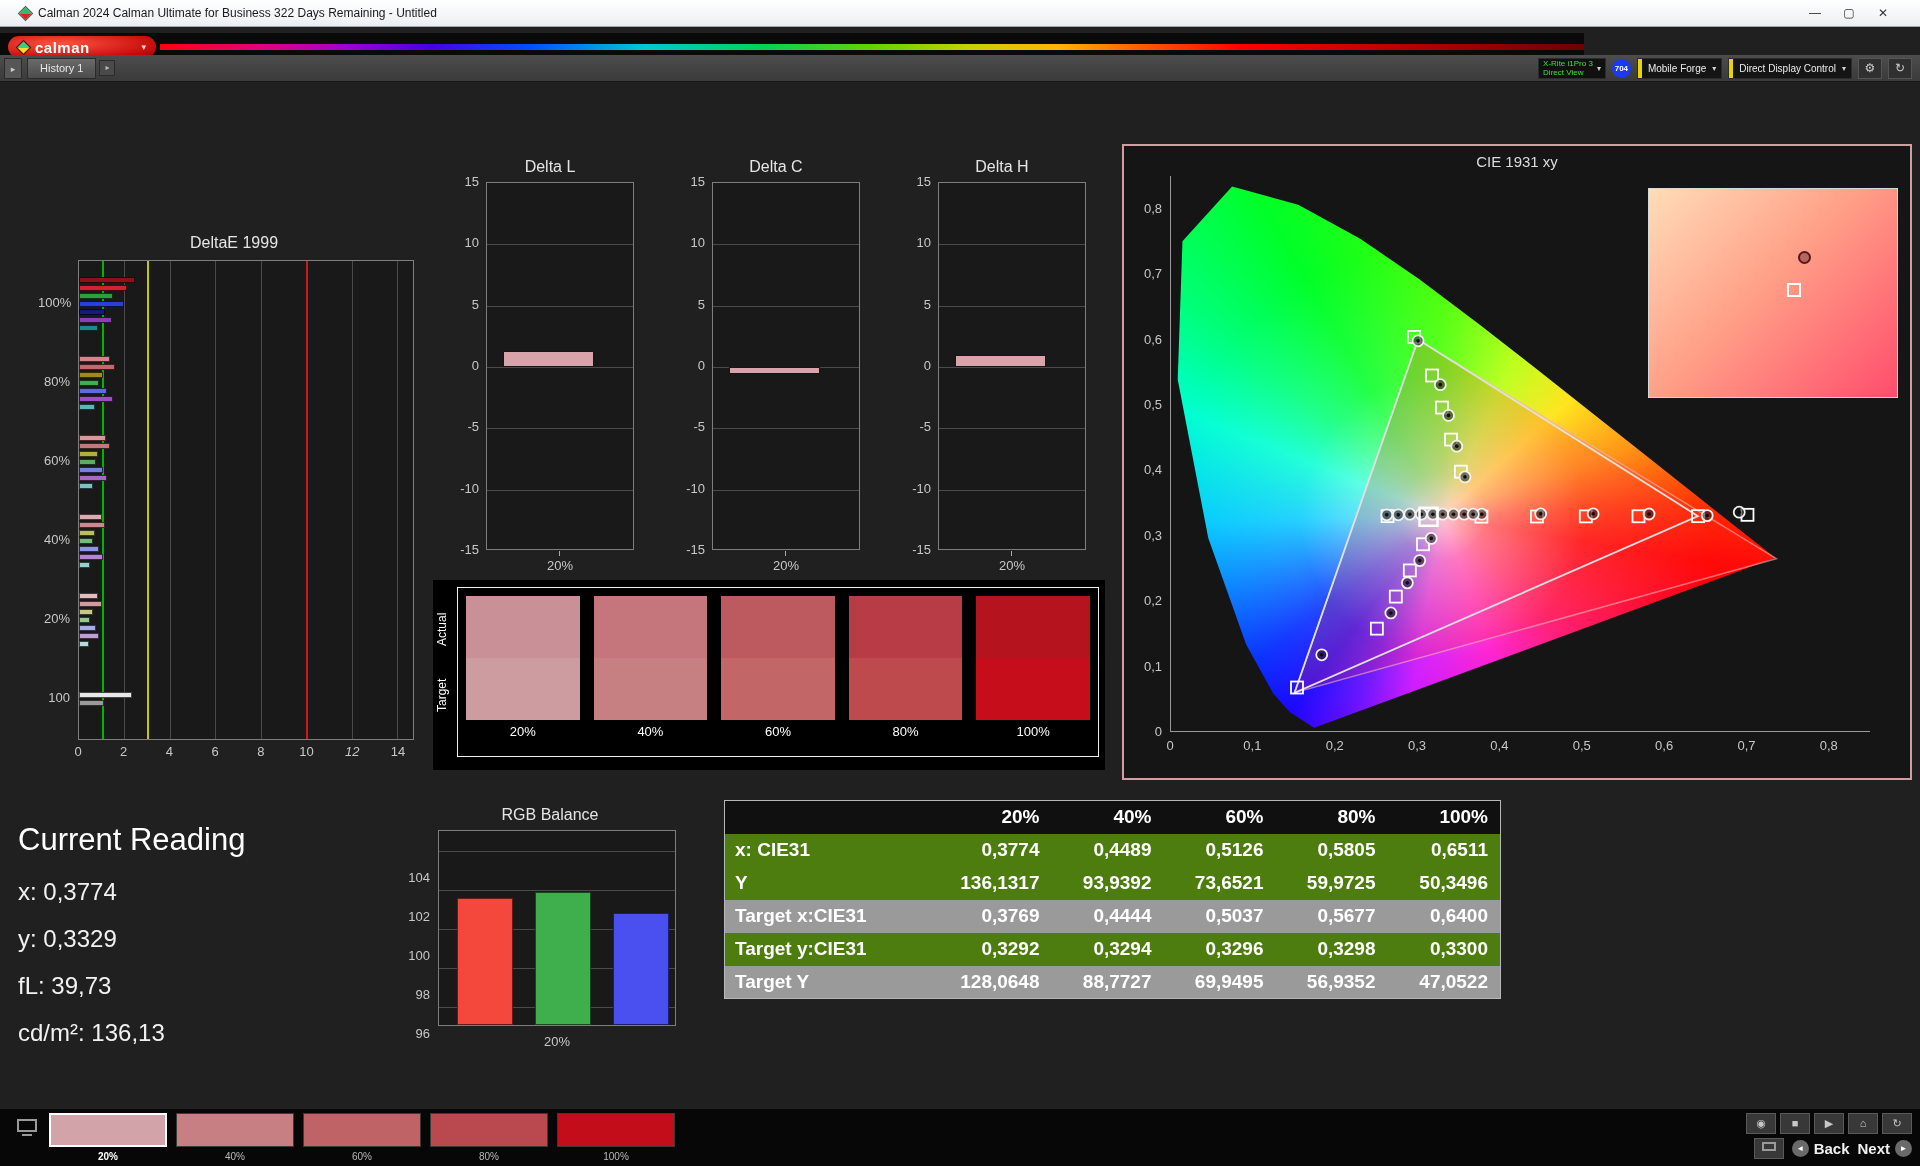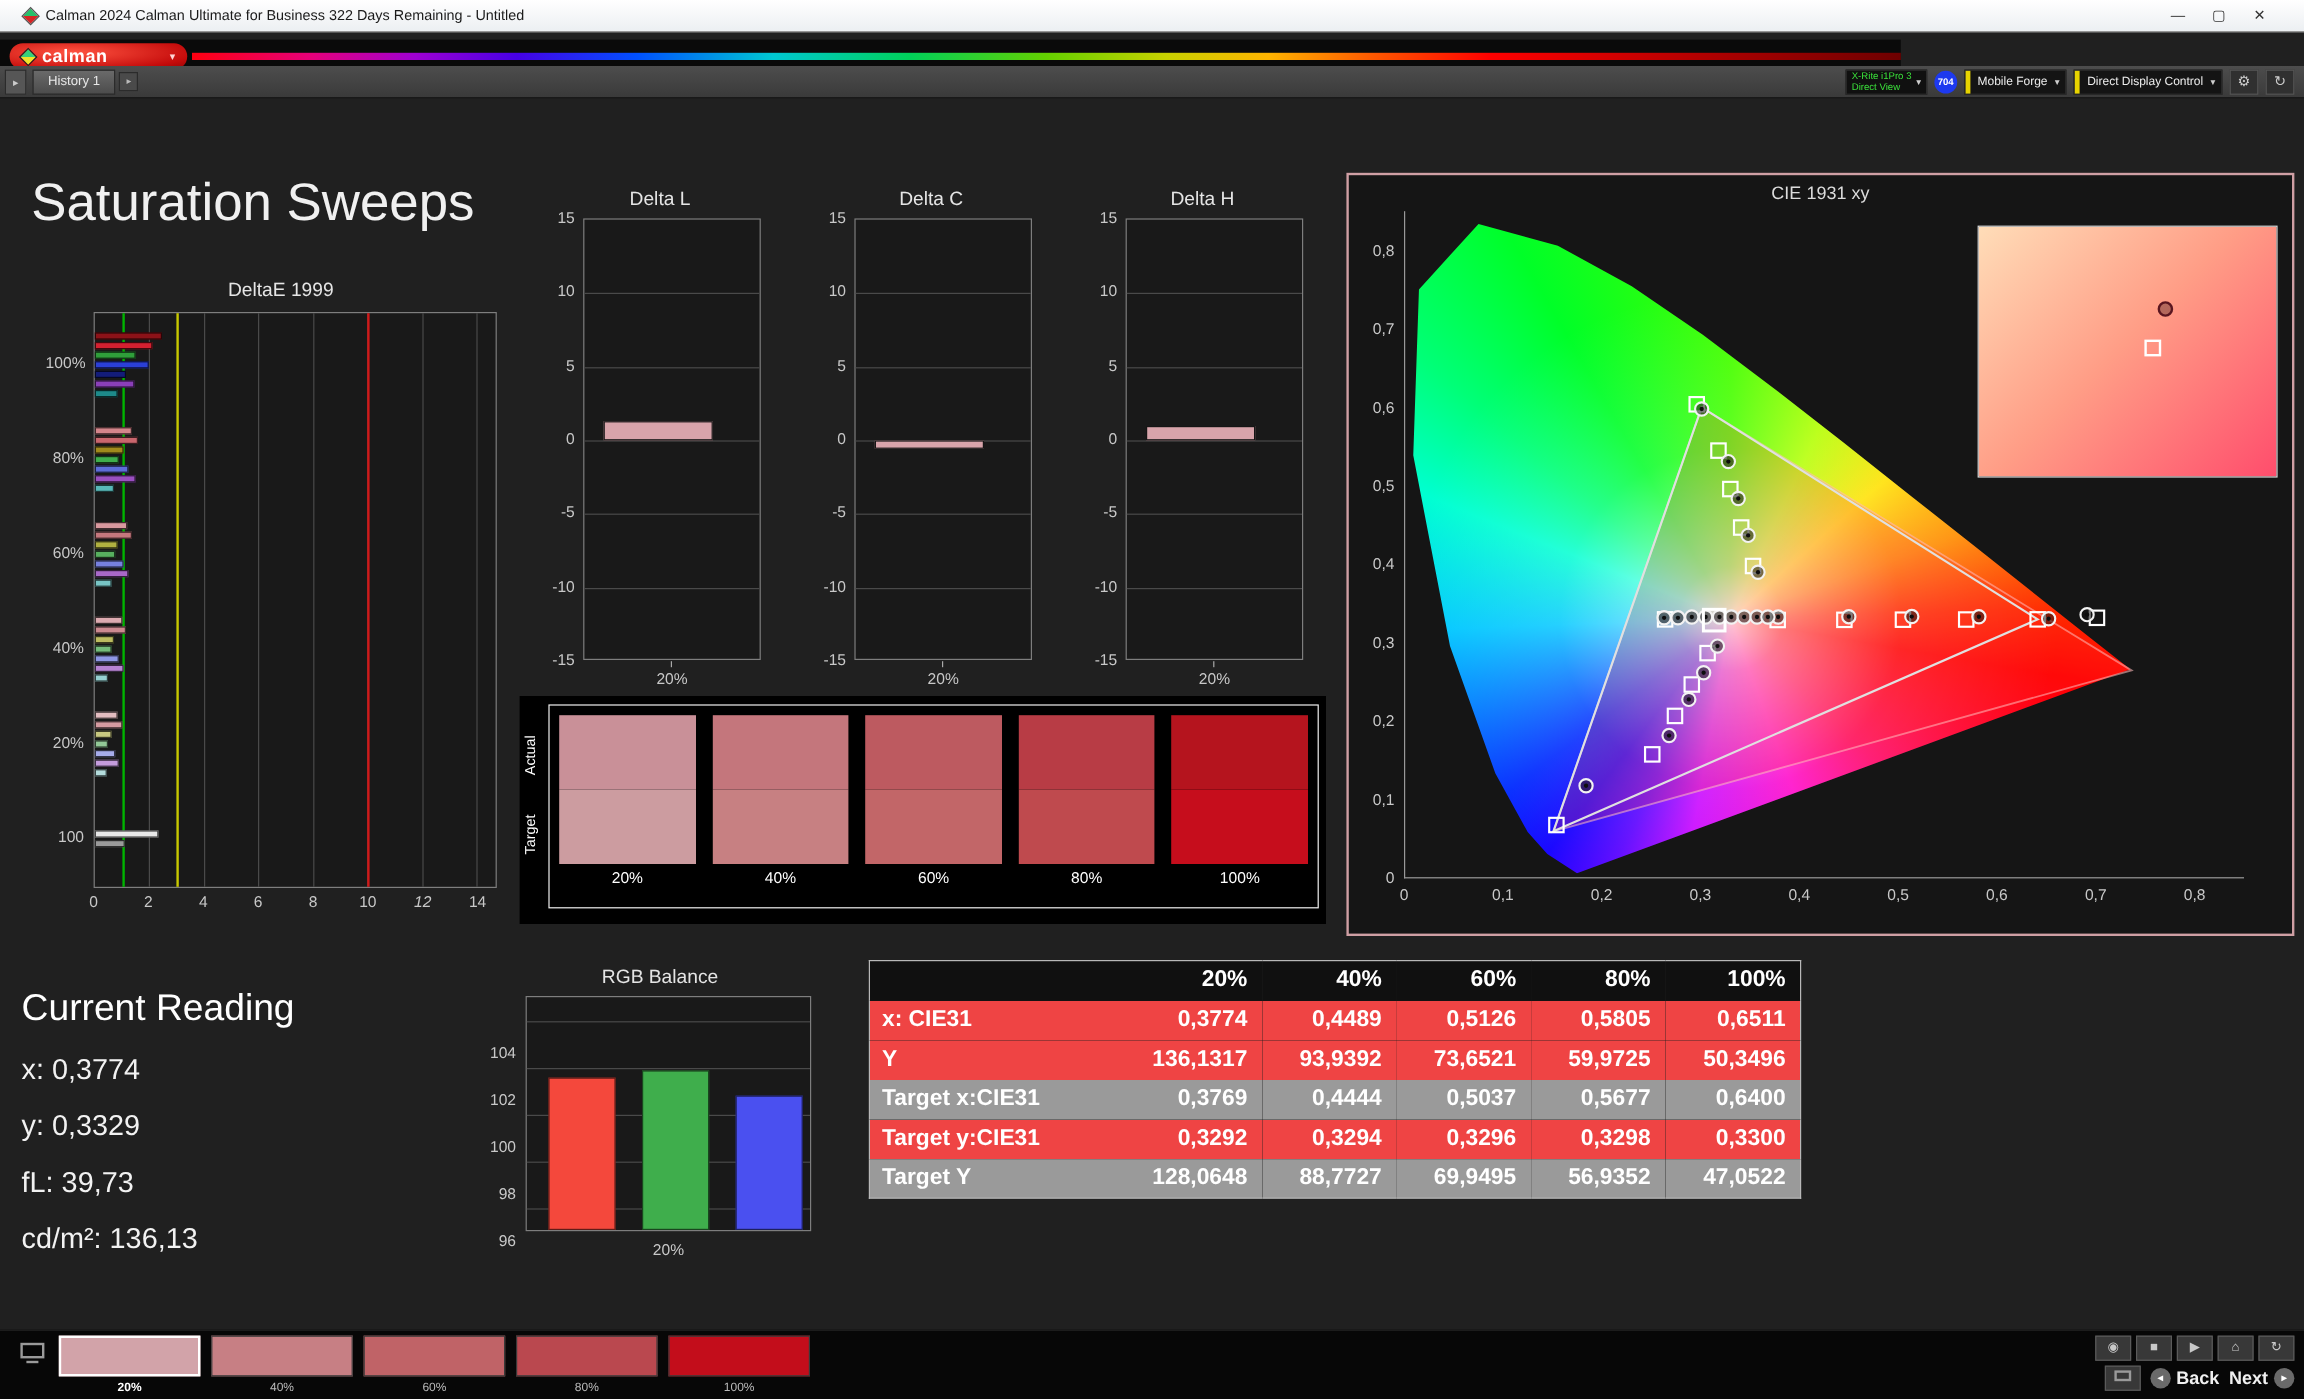--- a/index.html
+++ b/index.html
@@ -126,21 +126,21 @@
   .rgb-plot { left:46px; top:24px; width:238px; height:196px; }
   .rgb-xlabel { position:absolute; left:46px; top:228px; width:238px; text-align:center; color:#c8c8c8; font-size:13px; }
   .vbar { position:absolute; bottom:0; width:56px; border:1px solid rgba(0,0,0,0.6); }
 
   
   .mtable { position:absolute; left:724px; top:800px; width:776px; border-collapse:collapse;
     border:1px solid #b8b8b8; table-layout:fixed; }
   .mtable th, .mtable td { height:33px; font-size:19px; font-weight:bold; color:#fff;
     padding-right:12px; text-align:right; overflow:hidden; white-space:nowrap; }
   .mtable th:first-child, .mtable td:first-child { text-align:left; padding-left:10px; }
-  .row-dark { background:#ef4444;margin-left:14px; }
+  .row-dark { background:#4d7c0f;margin-left:14px; }
   .row-gray { background:#9a9a9a; }
   .mtable thead tr { background:#101010; }
 
   
   .bottombar { position:absolute; left:0; top:1108px; width:1920px; height:58px; background:#070707;
     border-top:1px solid #222; }
   .mini-mon { position:absolute; left:14px; top:10px; width:26px; height:24px; }
   .mon-screen { width:20px; height:13px; border:2px solid #9a9a9a; margin:0 auto; }
   .mon-stand { width:10px; height:2px; background:#9a9a9a; margin:2px auto 0; }
   .bswatch { position:absolute; top:4px; width:118px; height:34px; border:1px solid #3a3a3a; }
@@ -201,21 +201,20 @@
       <div class="drop-widget">
         <div class="drop-stripe"></div>
         <span class="drop-label">Direct Display Control</span>
         <span class="widget-caret">▾</span>
       </div>
       <div class="tool-iconbtn"><span>⚙</span></div>
       <div class="tool-iconbtn"><span>↻</span></div>
     </div>
   </div>
 
-  <div class="page-title">Saturation Sweeps</div>
 
   <div class="deltae">
     <div class="chart-title">DeltaE 1999</div>
     <div class="deltae-ylabels">
         <div class="tick-label" style="top: 35px; width: 32px;">100%</div>
         <div class="tick-label" style="top: 114px; width: 32px;">80%</div>
         <div class="tick-label" style="top: 193px; width: 32px;">60%</div>
         <div class="tick-label" style="top: 272px; width: 32px;">40%</div>
         <div class="tick-label" style="top: 351px; width: 32px;">20%</div>
         <div class="tick-label" style="top: 430px; width: 32px;">100</div>

